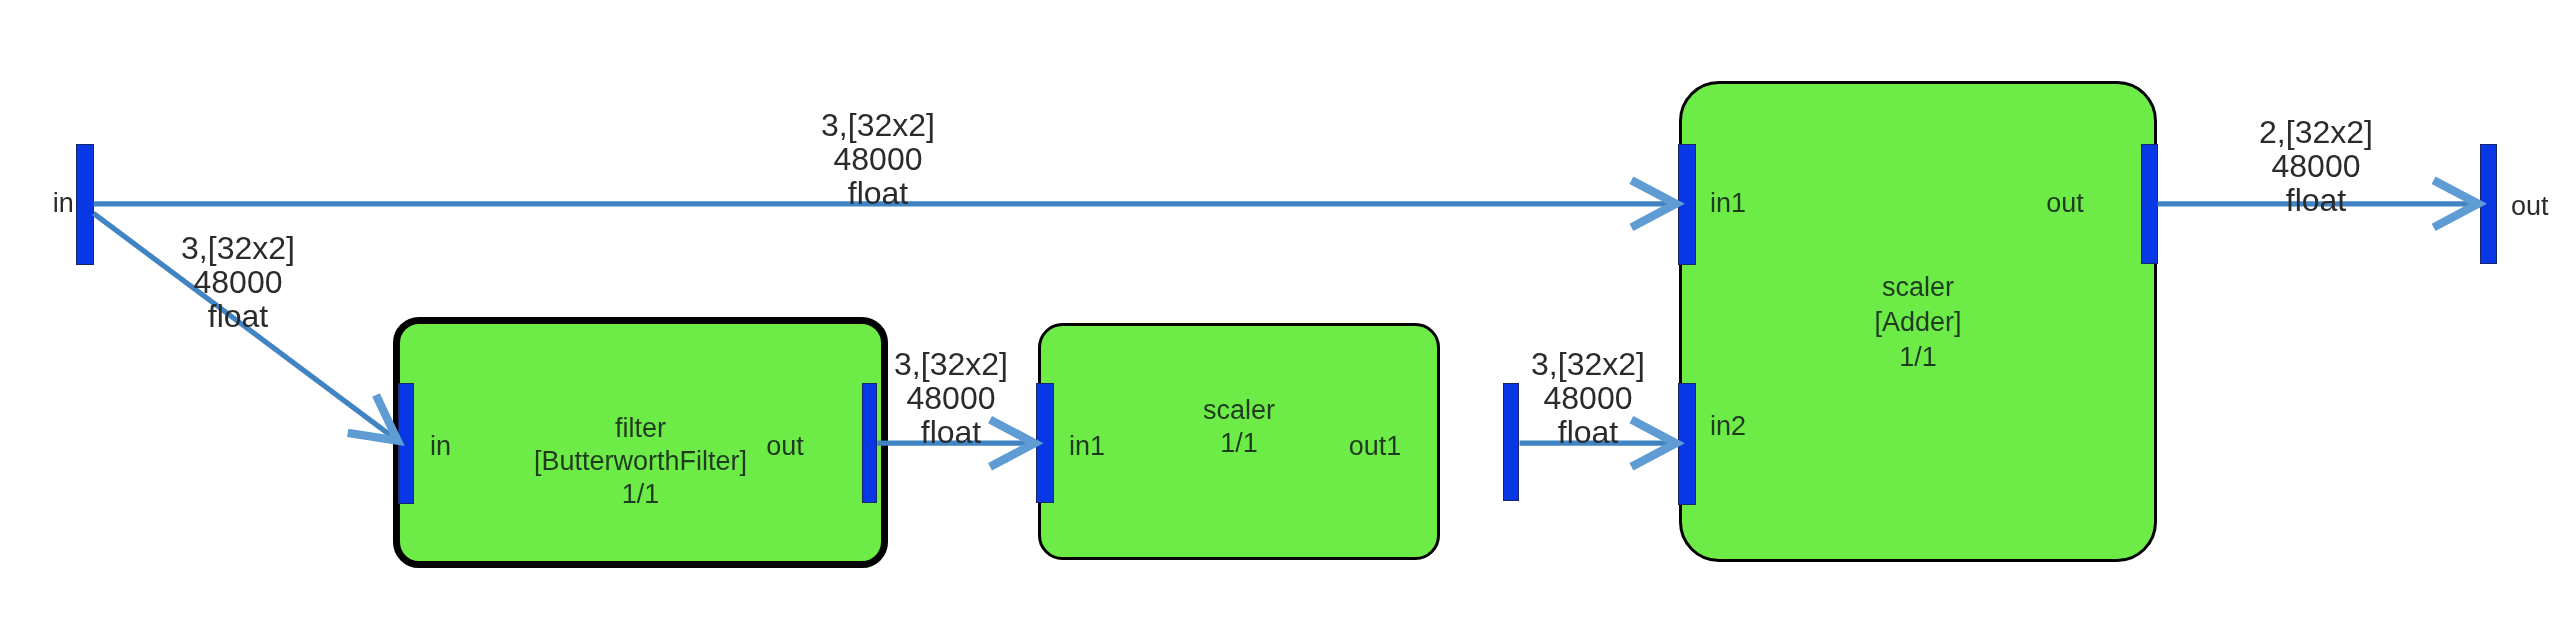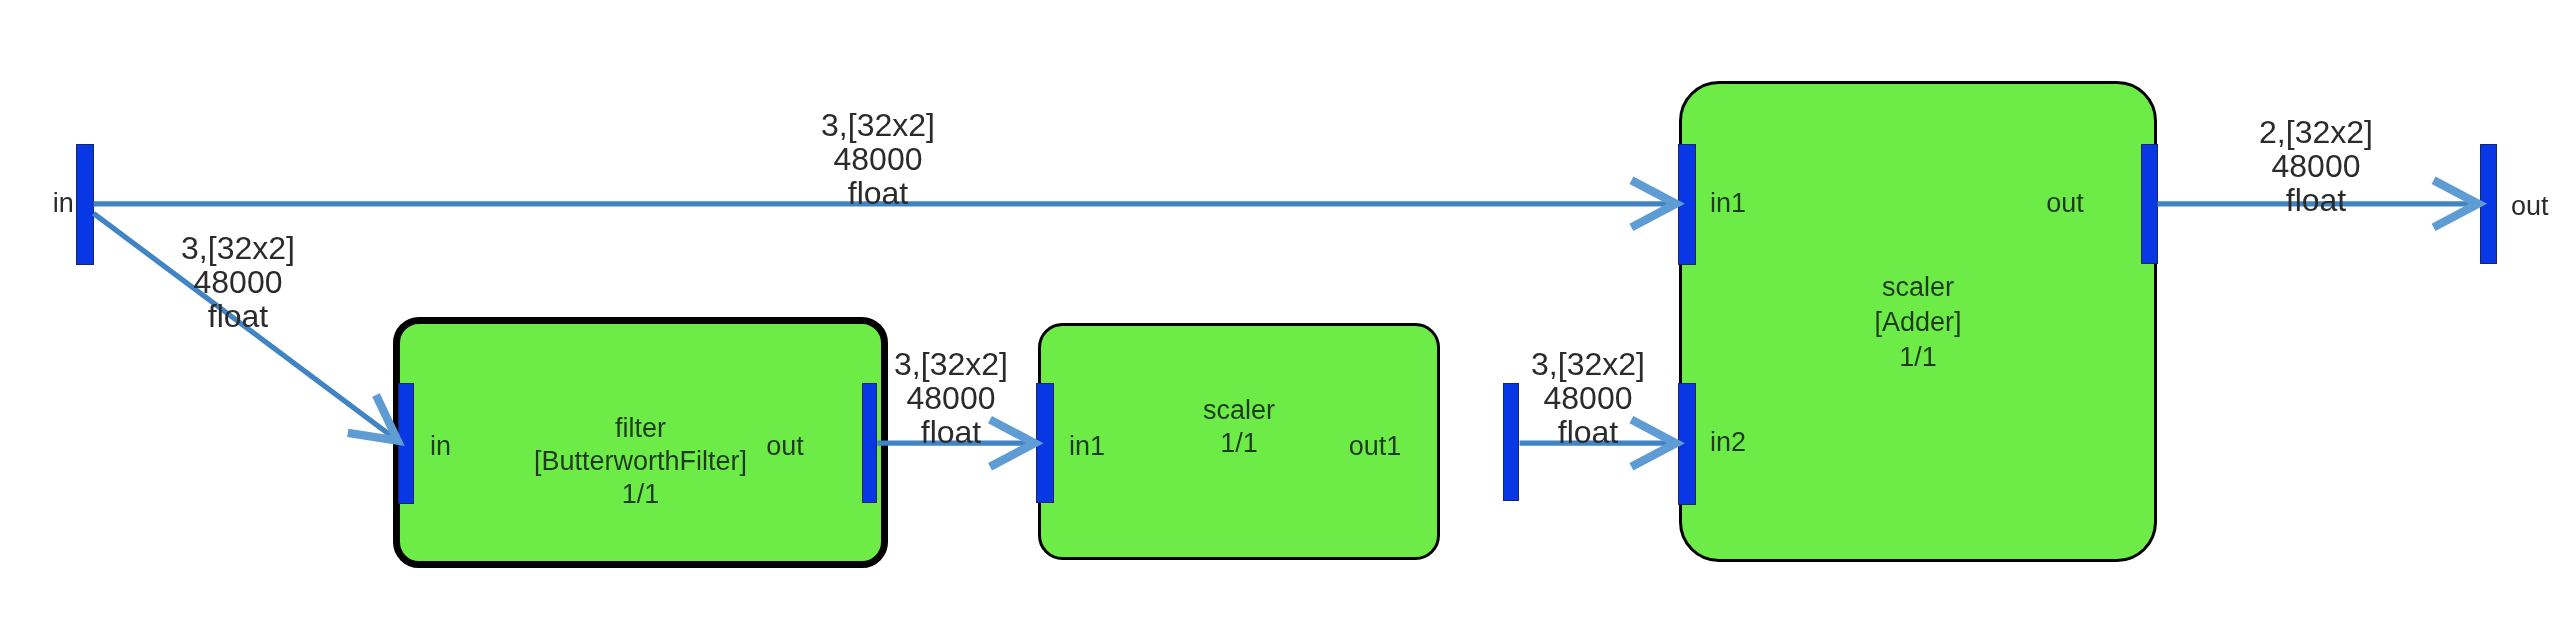--- a/index.html
+++ b/index.html
@@ -89,21 +89,21 @@
   <div class="plabel ongreen r" style="left:724px;top:430px;width:122px;">out</div>
 
   <div class="port" style="left:1036px;top:383px;width:17.5px;height:120px;"></div>
   <div class="plabel ongreen" style="left:1069px;top:430px;">in1</div>
   <div class="port" style="left:1503px;top:383px;width:15.7px;height:118px;"></div>
   <div class="plabel ongreen r" style="left:1314px;top:430px;width:122px;">out1</div>
 
   <div class="port" style="left:1678px;top:144px;width:18.4px;height:121px;"></div>
   <div class="plabel ongreen" style="left:1710px;top:187px;">in1</div>
   <div class="port" style="left:1678px;top:383px;width:18.4px;height:122px;"></div>
-  <div class="plabel ongreen" style="left:1710px;top:426px;">in2</div>
+  <div class="plabel ongreen" style="left:1710px;top:410px;">in2</div>
   <div class="port" style="left:2141px;top:144px;width:16.6px;height:120px;"></div>
   <div class="plabel ongreen r" style="left:2004px;top:187px;width:122px;">out</div>
 
   <svg class="edges" width="2576" height="619" viewBox="0 0 2948 708">
     <defs>
       <marker id="vee" viewBox="0 0 12 12" markerWidth="12" markerHeight="12" refX="10.5" refY="6" orient="auto" markerUnits="strokeWidth" overflow="visible">
         <path class="edge-head" d="M2 1.5 L10.5 6 L2 10.5"></path>
       </marker>
     </defs>
     <path class="edge-line" d="M107 233 L1918 233"></path>

